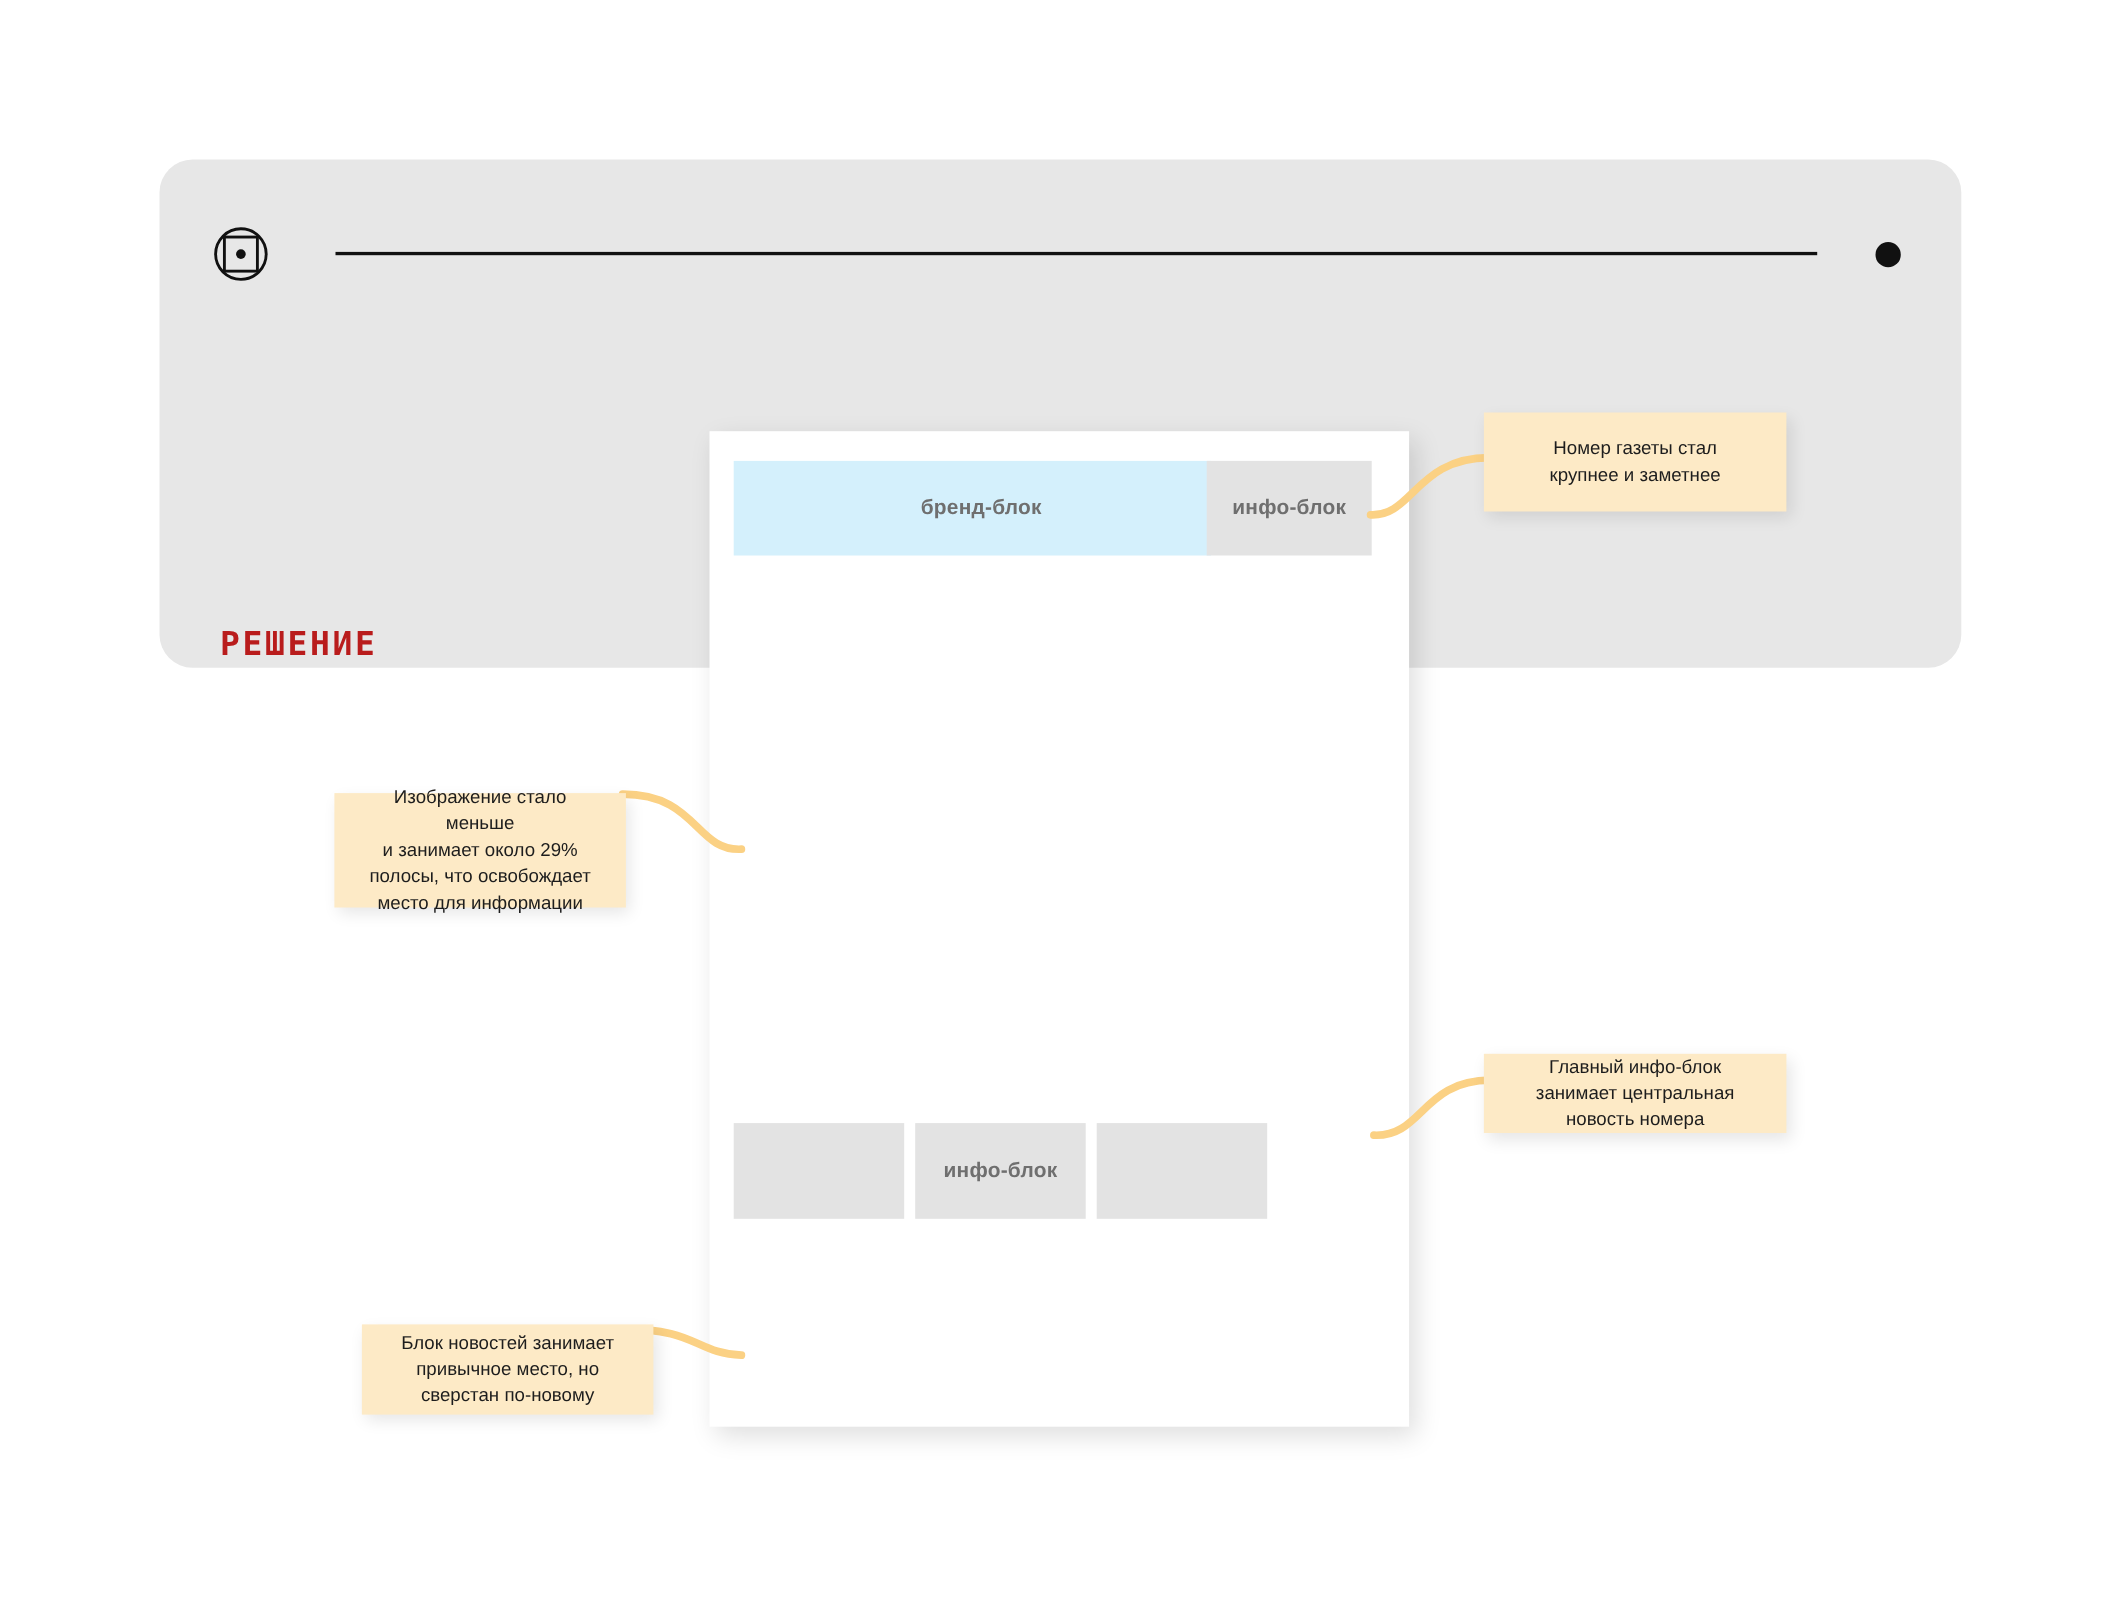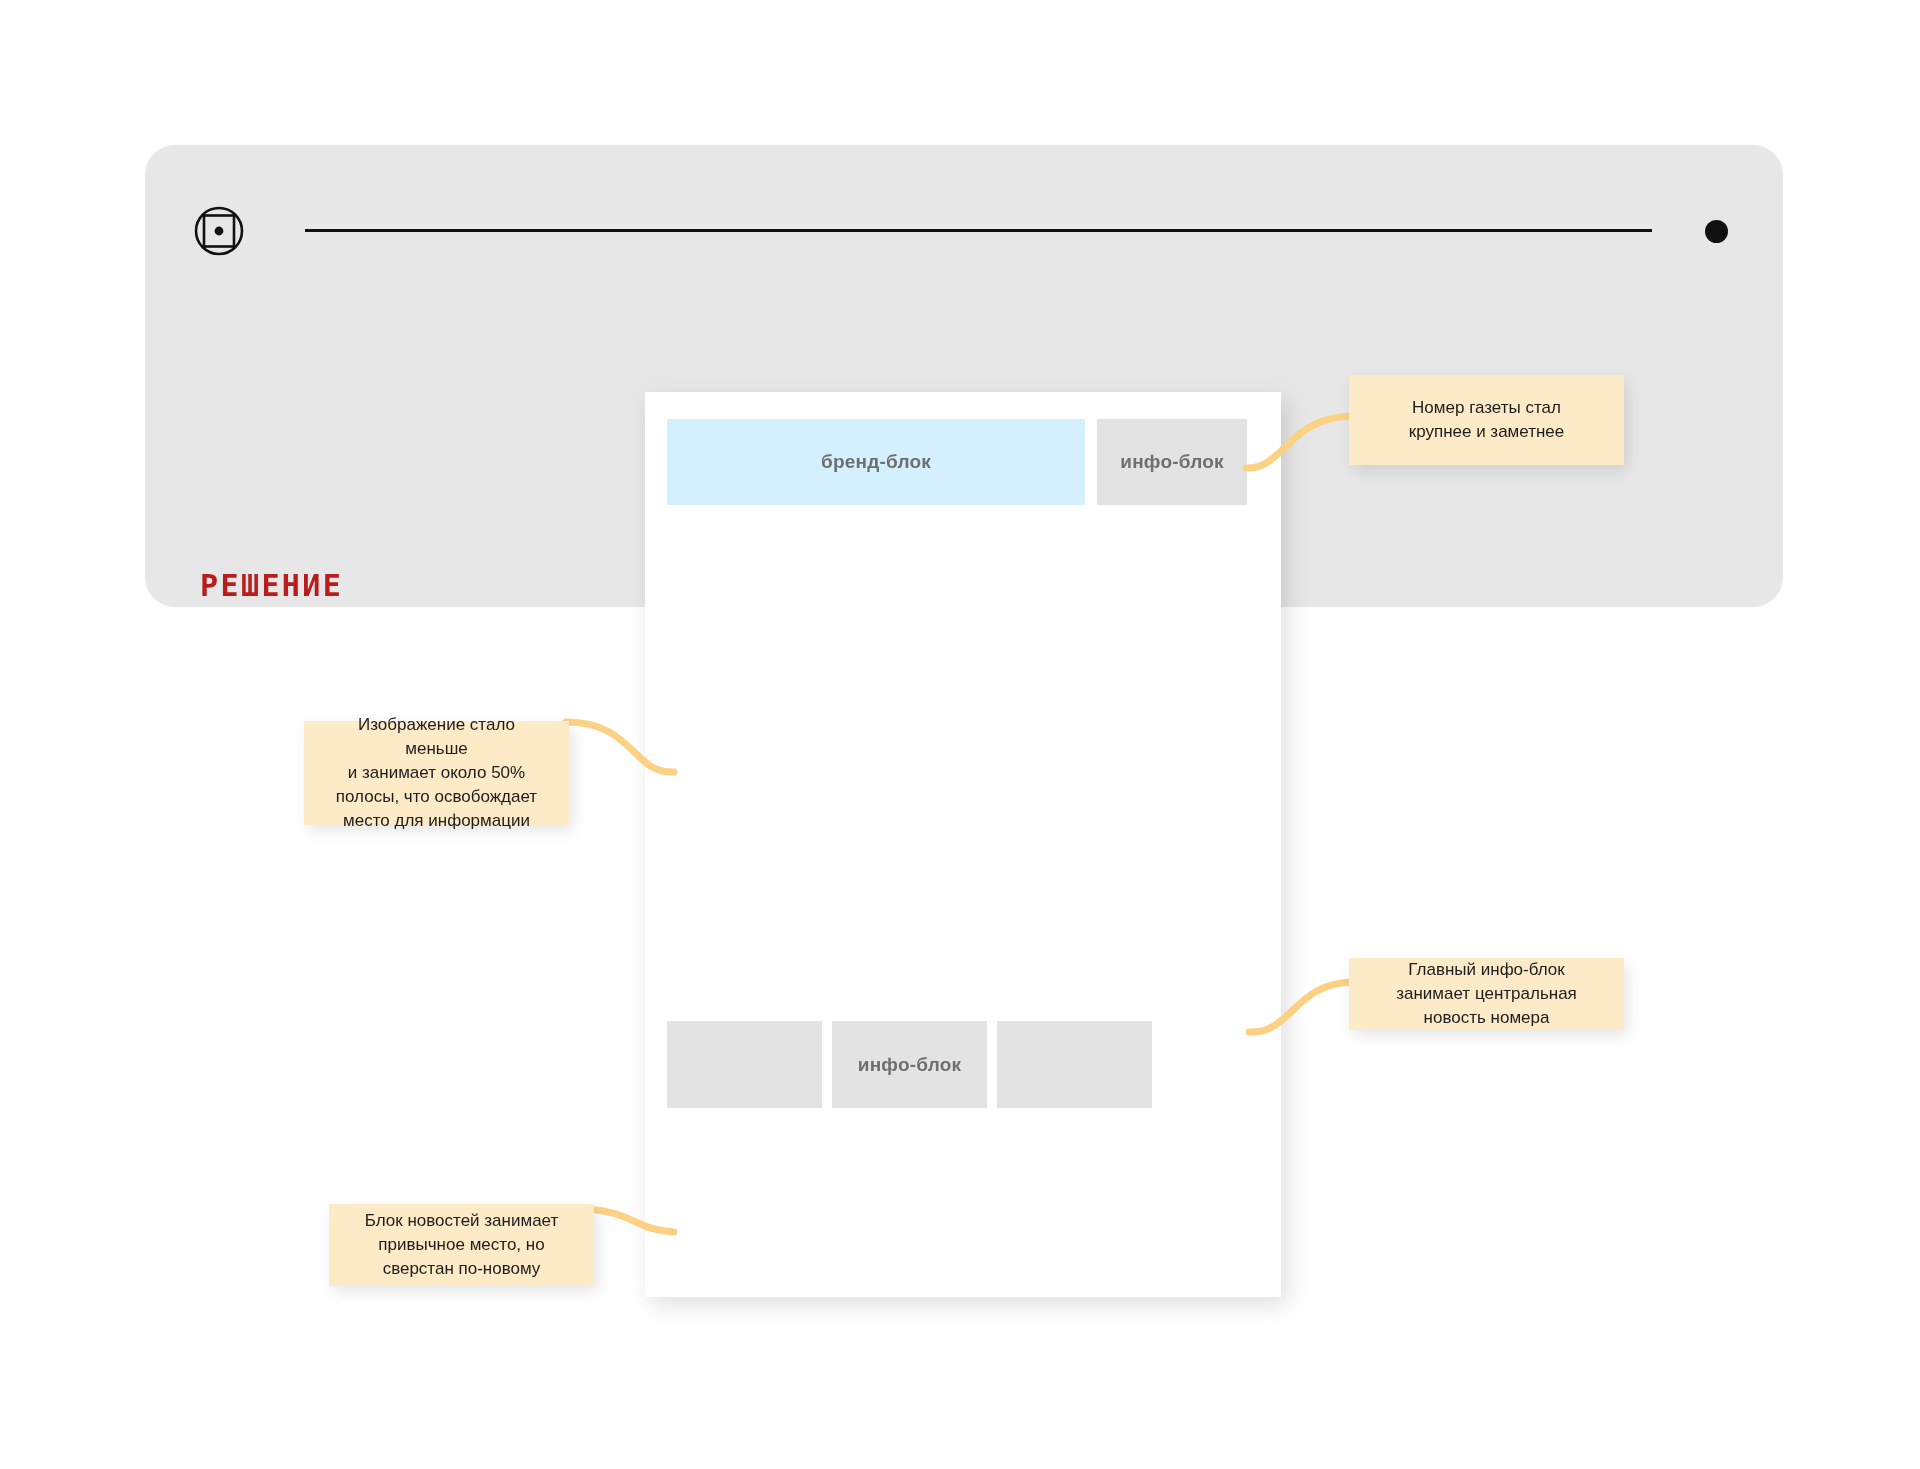--- a/index.html
+++ b/index.html
@@ -82,21 +82,21 @@
     display: flex;
     align-items: center;
     justify-content: center;
     font-size: 19px;
     font-weight: 700;
     color: #6f6f6f;
     letter-spacing: 0.2px;
     white-space: nowrap;
   }
 
-  #blk-brand   { left: 22px;  top: 27px;  width: 418px; height: 86px;  background: #d4f0fc; }
+  #blk-brand   { left: 22px;  top: 27px;  width: 418px; height: 86px;  background: #d4f0fc; padding-left: 16px; }
   #blk-info-tr { left: 452px; top: 27px;  width: 150px; height: 86px;  background: #e3e3e3; }
   #blk-image   { left: 22px;  top: 128px; width: 580px; height: 352px; background: #fbe0d4; font-size: 24px; }
   #blk-lead    { left: 22px;  top: 495px; width: 580px; height: 119px; background: #e3e3e3; }
   #blk-news-1  { left: 22px;  top: 629px; width: 155px; height: 87px;  background: #e3e3e3; }
   #blk-news-2  { left: 187px; top: 629px; width: 155px; height: 87px;  background: #e3e3e3; }
   #blk-news-3  { left: 352px; top: 629px; width: 155px; height: 87px;  background: #e3e3e3; }
 
   
   .note {
     position: absolute;
@@ -179,21 +179,21 @@
   <path d="M114 52 C 72 50, 74 28, 6 28"></path>
 </svg>
 
 <div class="note" id="note-top-right">
   <span class="note-text">Номер газеты стал
 крупнее и заметнее</span>
 </div>
 
 <div class="note" id="note-image-left">
   <span class="note-text">Изображение стало меньше
-и занимает около 50%
+и занимает около 29%
 полосы, что освобождает
 место для информации</span>
 </div>
 
 <div class="note" id="note-lead-right">
   <span class="note-text">Главный инфо-блок
 занимает центральная
 новость номера</span>
 </div>
 

